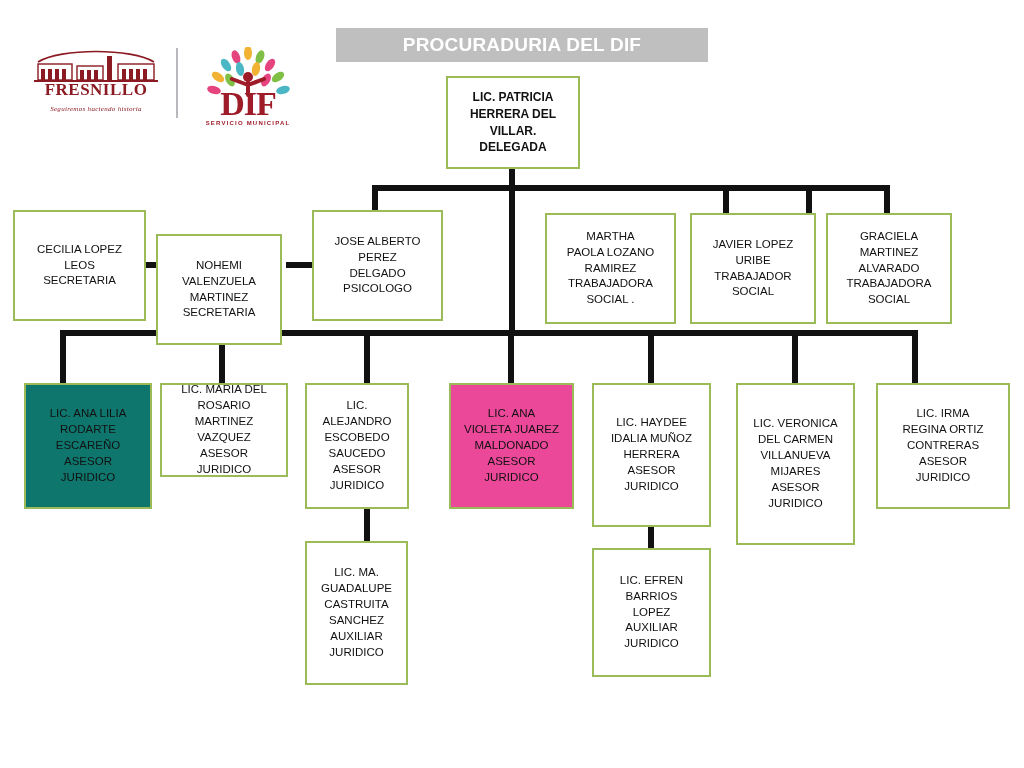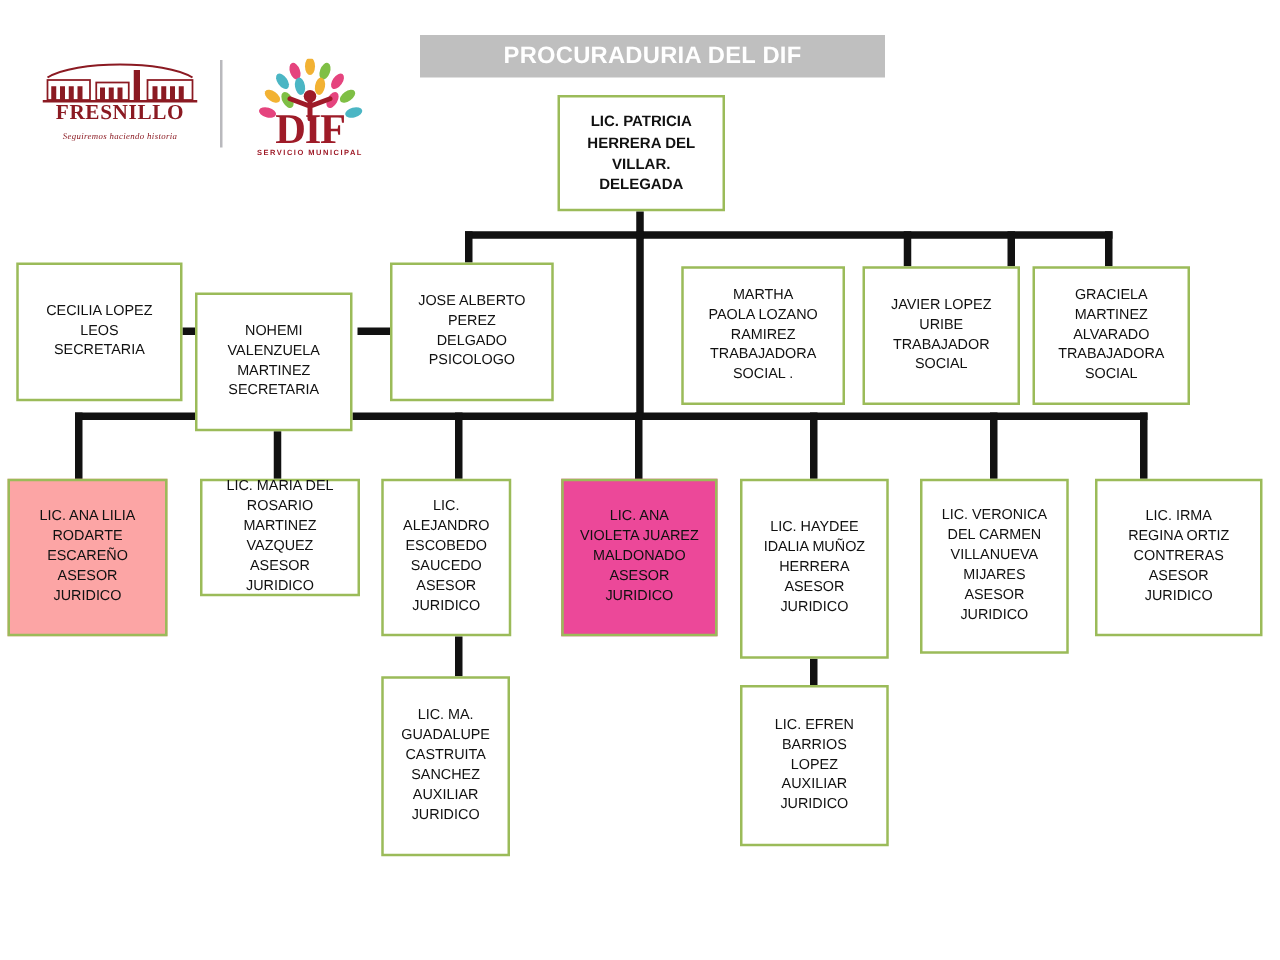--- a/index.html
+++ b/index.html
@@ -194,21 +194,21 @@
       </div>
       <div class="node" style="left: 826px; top: 213px; width: 126px; height: 111px; border-color: rgb(155, 187, 89); background: rgb(255, 255, 255); color: rgb(17, 17, 17);">
         <div>
           <div>GRACIELA</div>
           <div>MARTINEZ</div>
           <div>ALVARADO</div>
           <div>TRABAJADORA</div>
           <div>SOCIAL</div>
         </div>
       </div>
-      <div class="node" style="left: 6px; top: 383px; width: 128px; height: 126px; border-color: rgb(155, 187, 89); background: #fca5a5; color: rgb(17, 17, 17);">
+      <div class="node" style="left: 24px; top: 383px; width: 128px; height: 126px; border-color: rgb(155, 187, 89); background: #0f766e; color: rgb(17, 17, 17);">
         <div>
           <div>LIC. ANA LILIA</div>
           <div>RODARTE</div>
           <div>ESCAREÑO</div>
           <div>ASESOR</div>
           <div>JURIDICO</div>
         </div>
       </div>
       <div class="node" style="left: 160px; top: 383px; width: 128px; height: 94px; border-color: rgb(155, 187, 89); background: rgb(255, 255, 255); color: rgb(17, 17, 17);">
         <div>
@@ -240,21 +240,21 @@
       </div>
       <div class="node" style="left: 592px; top: 383px; width: 119px; height: 144px; border-color: rgb(155, 187, 89); background: rgb(255, 255, 255); color: rgb(17, 17, 17);">
         <div>
           <div>LIC. HAYDEE</div>
           <div>IDALIA MUÑOZ</div>
           <div>HERRERA</div>
           <div>ASESOR</div>
           <div>JURIDICO</div>
         </div>
       </div>
-      <div class="node" style="left: 736px; top: 383px; width: 119px; height: 140px; border-color: rgb(155, 187, 89); background: rgb(255, 255, 255); color: rgb(17, 17, 17);">
+      <div class="node" style="left: 736px; top: 383px; width: 119px; height: 162px; border-color: rgb(155, 187, 89); background: rgb(255, 255, 255); color: rgb(17, 17, 17);">
         <div>
           <div>LIC. VERONICA</div>
           <div>DEL CARMEN</div>
           <div>VILLANUEVA</div>
           <div>MIJARES</div>
           <div>ASESOR</div>
           <div>JURIDICO</div>
         </div>
       </div>
       <div class="node" style="left: 876px; top: 383px; width: 134px; height: 126px; border-color: rgb(155, 187, 89); background: rgb(255, 255, 255); color: rgb(17, 17, 17);">

